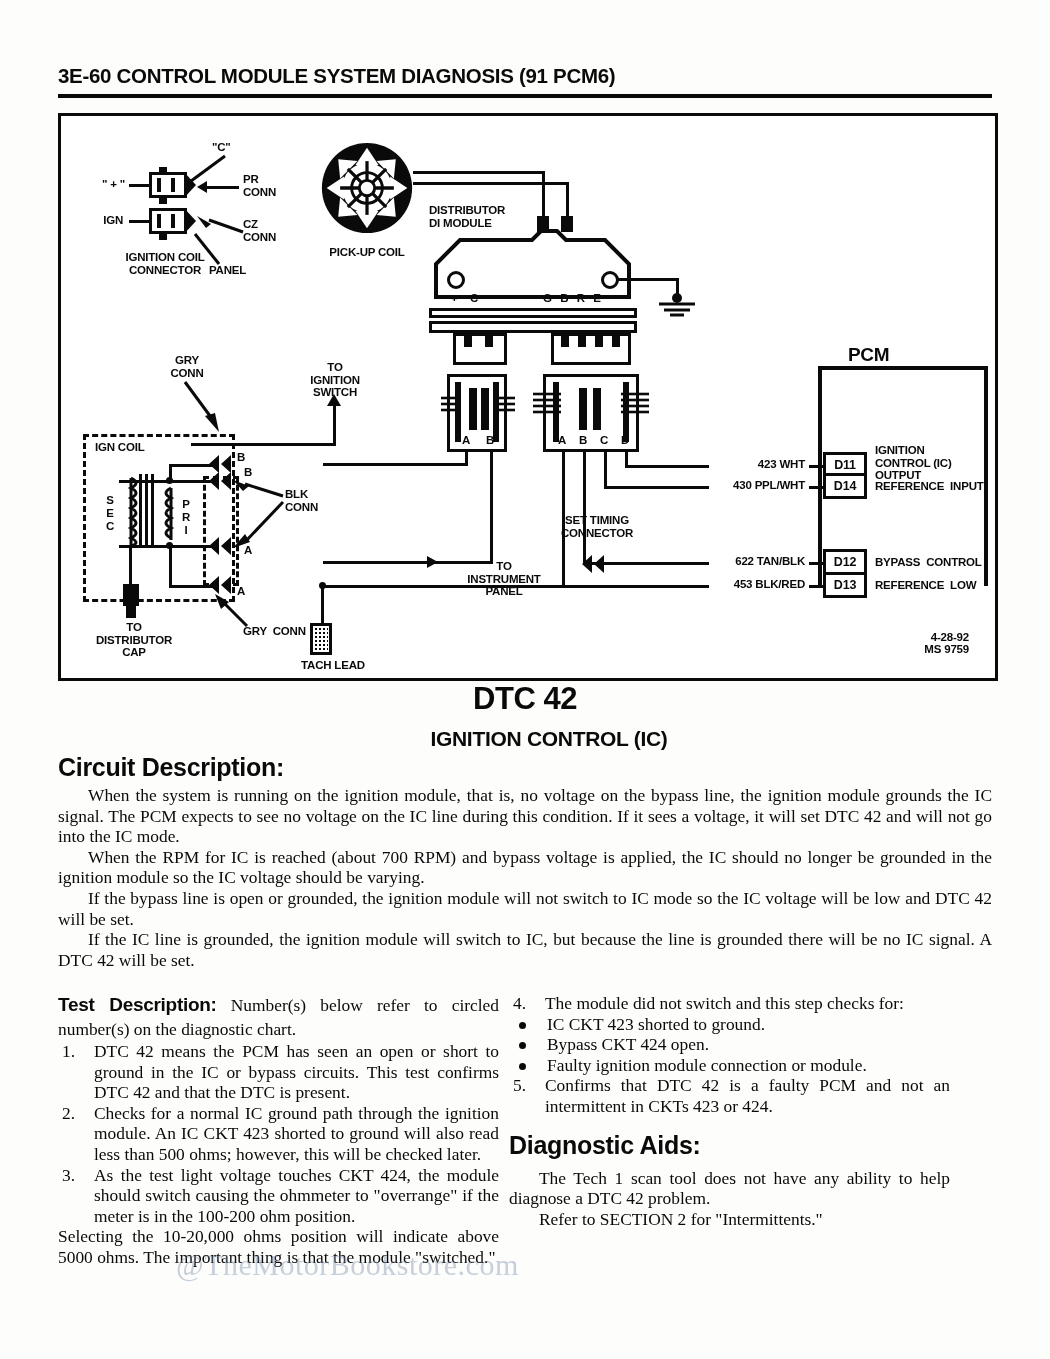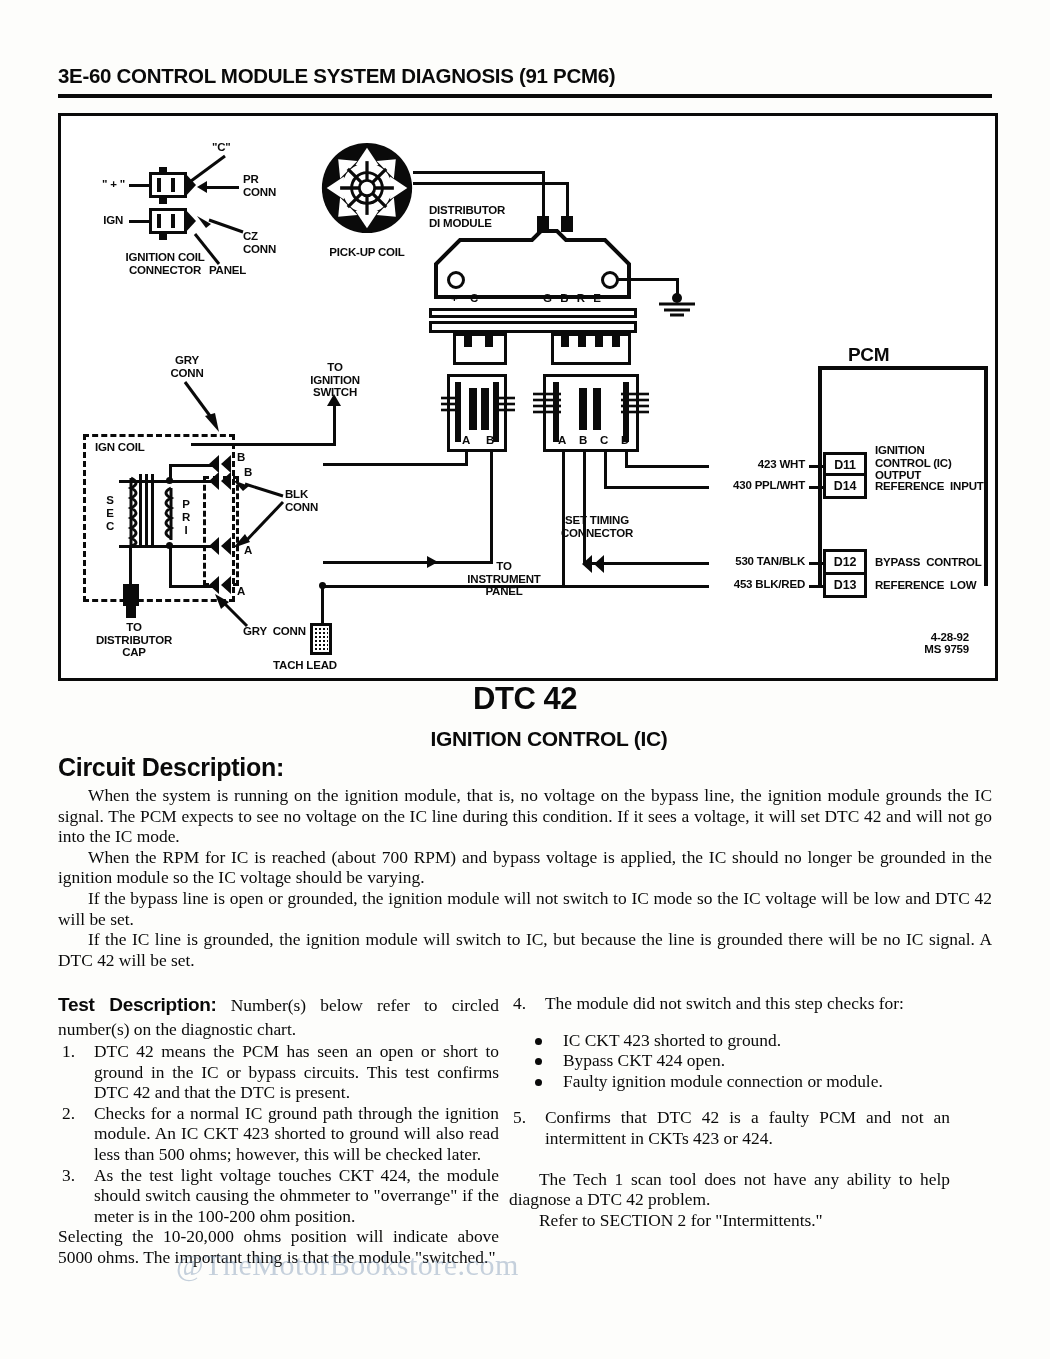--- a/index.html
+++ b/index.html
@@ -66,21 +66,21 @@
   .cols{position:absolute;left:58px;top:993px;width:934px;}
   .col{position:absolute;top:0;width:441px;}
   .col.left{left:0;}
   .col.right{left:451px;}
   .lead{font-size:17.4px;line-height:24px;text-align:justify;}
   .lead .sec-h{font-size:19px;}
 
   ol.steps{margin:0;padding:0;list-style:none;}
   ol.steps li{position:relative;padding-left:36px;font-size:17.4px;line-height:20.6px;text-align:justify;}
   ol.steps li .num{position:absolute;left:4px;top:0;width:24px;text-align:left;}
-  ul.bul{margin:16px;padding:0;list-style:none;}
+  ul.bul{margin:0;padding:0;list-style:none;}
   ul.bul li{position:relative;padding-left:38px;font-size:17.4px;line-height:20.6px;}
   ul.bul li .bd{position:absolute;left:10px;top:8px;width:7px;height:7px;border-radius:50%;background:#0a0a0a;}
   .aids-h{margin-top:14px;}
   .aids p{margin:0;text-indent:30px;font-size:17.4px;line-height:20.6px;text-align:justify;}
 
   
   .wm{
     position:absolute;left:176px;top:1248px;
     font-family:"Liberation Serif",serif;font-size:30px;
     color:rgba(120,146,176,0.42);white-space:nowrap;letter-spacing:0.5px;
@@ -123,21 +123,21 @@
     <div class="dg lbl" style="left:151px;top:25px;">"C"</div>
     <svg style="position:absolute;left:120px;top:38px;width:46px;height:34px;">
       <line x1="44" y1="2" x2="6" y2="30" stroke="#0a0a0a" stroke-width="3"></line>
     </svg>
 
     <div class="dg lbl" style="left:182px;top:57px;">PR
 CONN</div>
     <div class="wire hw" style="left:146px;top:70px;width:32px;"></div>
     <div class="fill" style="left:136px;top:65px;width:0;height:0;border-right:10px solid #0a0a0a;border-top:6px solid transparent;border-bottom:6px solid transparent;background:none;"></div>
 
-    <div class="dg lbl" style="left:182px;top:114px;">CZ
+    <div class="dg lbl" style="left:182px;top:102px;">CZ
 CONN</div>
     <svg style="position:absolute;left:134px;top:98px;width:50px;height:22px;">
       <line x1="48" y1="18" x2="14" y2="6" stroke="#0a0a0a" stroke-width="3"></line>
       <polygon points="2,2 16,10 11,14" fill="#0a0a0a"></polygon>
     </svg>
 
     <div class="dg lbl" style="left:148px;top:148px;">PANEL</div>
     <svg style="position:absolute;left:126px;top:112px;width:40px;height:40px;">
       <line x1="32" y1="36" x2="8" y2="6" stroke="#0a0a0a" stroke-width="3"></line>
     </svg>
@@ -289,21 +289,21 @@
     <div class="pin" style="left:762px;top:336px;width:44px;height:26px;">D11</div>
     <div class="dg lbl" style="left:814px;top:328px;">IGNITION
 CONTROL (IC)
 OUTPUT</div>
 
     <div class="dg lbl" style="left:628px;top:363px;width:116px;text-align:right;">430 PPL/WHT</div>
     <div class="wire hw" style="left:748px;top:370px;width:14px;"></div>
     <div class="pin" style="left:762px;top:357px;width:44px;height:26px;">D14</div>
     <div class="dg lbl" style="left:814px;top:364px;">REFERENCE  INPUT</div>
 
-    <div class="dg lbl" style="left:636px;top:439px;width:108px;text-align:right;">530 TAN/BLK</div>
+    <div class="dg lbl" style="left:636px;top:439px;width:108px;text-align:right;">622 TAN/BLK</div>
     <div class="wire hw" style="left:748px;top:446px;width:14px;"></div>
     <div class="pin" style="left:762px;top:433px;width:44px;height:26px;">D12</div>
     <div class="dg lbl" style="left:814px;top:440px;">BYPASS  CONTROL</div>
 
     <div class="dg lbl" style="left:636px;top:462px;width:108px;text-align:right;">453 BLK/RED</div>
     <div class="wire hw" style="left:748px;top:469px;width:14px;"></div>
     <div class="pin" style="left:762px;top:456px;width:44px;height:26px;">D13</div>
     <div class="dg lbl" style="left:814px;top:463px;">REFERENCE  LOW</div>
 
     <div class="dg lbl c" style="left:216px;top:245px;width:116px;">TO
@@ -394,21 +394,21 @@
     <svg style="position:absolute;left:152px;top:478px;width:40px;height:36px;">
       <line x1="34" y1="32" x2="10" y2="8" stroke="#0a0a0a" stroke-width="3"></line>
       <polygon points="2,0 16,8 8,15" fill="#0a0a0a"></polygon>
     </svg>
 
     <div class="dot" style="left:258px;top:466px;"></div>
     <div class="wire vw" style="left:260px;top:469px;height:40px;"></div>
     <div class="box" style="left:249px;top:507px;width:22px;height:32px;"></div>
     <div style="position:absolute;left:253px;top:511px;width:14px;height:24px;
          background-image:radial-gradient(#0a0a0a 38%,transparent 40%);background-size:4px 4px;"></div>
-    <div class="dg lbl c" style="left:196px;top:543px;width:96px;">TACH LEAD</div>
+    <div class="dg lbl c" style="left:224px;top:543px;width:96px;">TACH LEAD</div>
 
     <div class="dg lbl r" style="left:748px;top:515px;width:160px;">4-28-92</div>
     <div class="dg lbl r" style="left:748px;top:527px;width:160px;">MS 9759</div>
   </div>
 
   <div class="dtc">DTC 42</div>
   <div class="subttl">IGNITION CONTROL (IC)</div>
 
   <div class="cd">
     <div class="sec-h">Circuit Description:</div>
@@ -466,21 +466,22 @@
         </li>
       </ul>
       <ol class="steps">
         <li>
           <span class="num">5.</span>
           <span>Confirms that DTC 42 is a faulty PCM and not an intermittent in CKTs 423 or 424.</span>
         </li>
       </ol>
 
       <div class="aids">
-        <p style="margin-top:20px;">The Tech 1 scan tool does not have any ability to help diagnose a DTC 42 problem.</p>
+        <div class="sec-h aids-h">Diagnostic Aids:</div>
+        <p style="margin-top:8px;">The Tech 1 scan tool does not have any ability to help diagnose a DTC 42 problem.</p>
         <p>Refer to SECTION 2 for "Intermittents."</p>
       </div>
     </div>
   </div>
 
   <div class="wm">@TheMotorBookstore.com</div>
 
 </div>
 
 </body></html>

